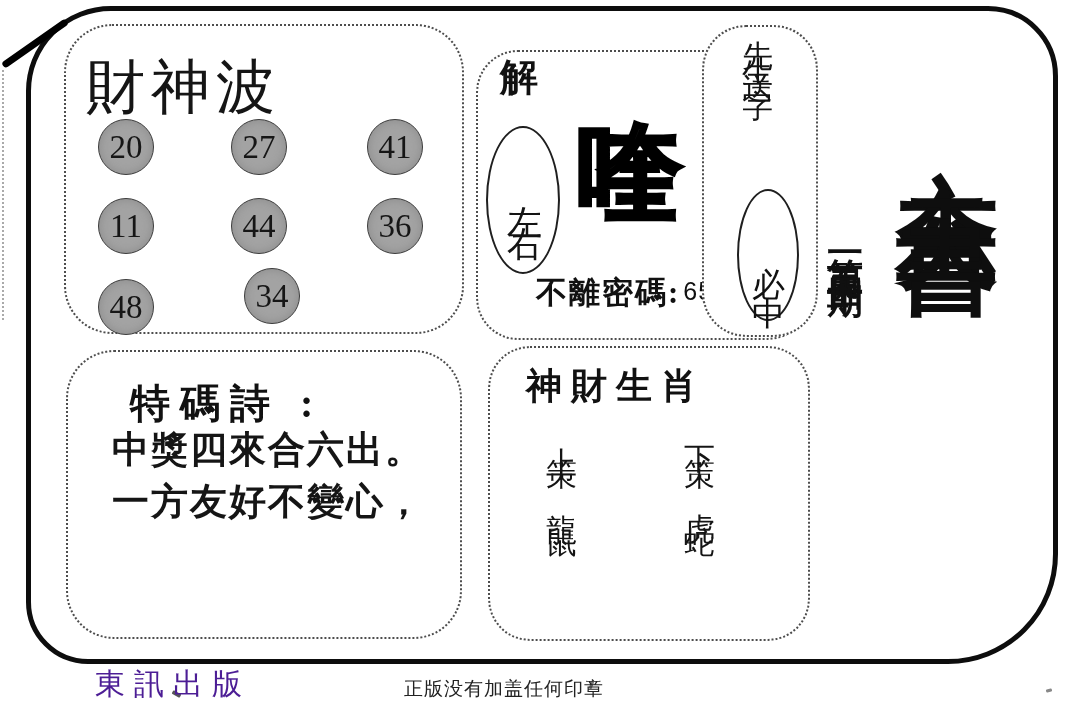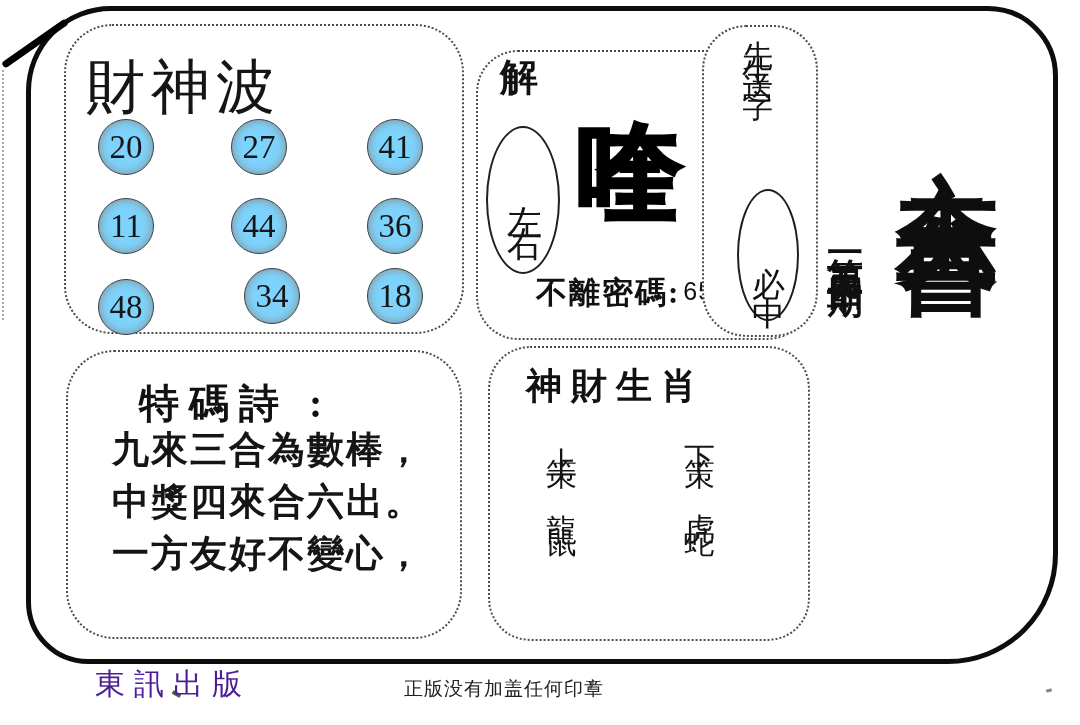--- a/index.html
+++ b/index.html
@@ -37,21 +37,21 @@
   .gift-box{left:702px;top:25px;width:112px;height:308px;border-radius:44px;}
   .panel-poem{left:66px;top:350px;width:392px;height:285px;border-radius:48px;}
   .panel-zodiac{left:488px;top:346px;width:318px;height:291px;border-radius:42px;}
 
   
   .wealth-title{
     position:absolute;left:20px;top:22px;font-size:59px;letter-spacing:6px;color:#151515;
   }
   .num-circle{
     position:absolute;width:54px;height:54px;border-radius:50%;
-    background:#7dd3fc;border:1px solid #3c3c3c;
+    background:#a3a3a3;border:1px solid #3c3c3c;
     box-shadow:inset 0 0 10px #8b8b8b;
     display:flex;align-items:center;justify-content:center;
     font-size:33px;color:#161616;
   }
   .c1{left:32px;top:93px;}  .c2{left:165px;top:93px;}  .c3{left:301px;top:93px;}
   .c4{left:32px;top:172px;} .c5{left:165px;top:172px;} .c6{left:301px;top:172px;}
   .c7{left:32px;top:253px;} .c8{left:178px;top:242px;} .c9{left:301px;top:242px;}
 
   
   .jie-label{position:absolute;left:500px;top:52px;font-size:38px;}
@@ -79,21 +79,21 @@
 
   
   .gift-text{
     position:absolute;left:736px;top:16px;font-size:31px;letter-spacing:16px;color:#141414;
   }
   .oval-must{left:737px;top:189px;width:58px;height:128px;background:#fff;}
   .must-text{font-size:33px;letter-spacing:30px;padding-top:30px;}
 
   
   .poem-title{
-    position:absolute;left:130px;top:376px;font-size:40px;letter-spacing:10px;margin-left:9px;
+    position:absolute;left:130px;top:376px;font-size:40px;letter-spacing:10px;
   }
   .poem-lines{
     position:absolute;left:112px;top:424px;font-size:37px;line-height:52px;
     letter-spacing:2px;font-weight:600;
     font-family:"Liberation Sans","DejaVu Sans",sans-serif;color:#151515;
   }
 
   
   .zodiac-title{
     position:absolute;left:526px;top:362px;font-size:36px;letter-spacing:9px;
@@ -133,21 +133,20 @@
   <div class="panel panel-wealth">
     <div class="wealth-title">財神波</div>
     <div class="num-circle c1">20</div>
     <div class="num-circle c2">27</div>
     <div class="num-circle c3">41</div>
     <div class="num-circle c4">11</div>
     <div class="num-circle c5">44</div>
     <div class="num-circle c6">36</div>
     <div class="num-circle c7">48</div>
     <div class="num-circle c8">34</div>
-    <div class="num-circle c9">18</div>
   </div>
 
   <div class="panel panel-riddle"></div>
   <div class="jie-label heavy">解</div>
   <div class="oval oval-lr">
     <div class="vtext lr-text">左右</div>
   </div>
   <div class="big-char">喹</div>
   <div class="code-line">
     <span class="code-label heavy">不離密碼:</span><span class="code-value sans">65321</span>
@@ -155,21 +154,20 @@
 
   <div class="panel gift-box"></div>
   <div class="vtext gift-text">先生送字</div>
   <div class="oval oval-must">
     <div class="vtext must-text">必中</div>
   </div>
 
   <div class="panel panel-poem"></div>
   <div class="poem-title heavy">特碼詩 :</div>
   <div class="poem-lines">
-    <div>九來三合為數棒，</div>
     <div>中獎四來合六出。</div>
     <div>一方友好不變心，</div>
   </div>
 
   <div class="panel panel-zodiac"></div>
   <div class="zodiac-title heavy">神財生肖</div>
   <div class="vtext zodiac-col zodiac-upper">上策：龍鼠</div>
   <div class="vtext zodiac-col zodiac-lower">下策：虎蛇</div>
 
   <div class="vtext main-title">六合天書</div>

